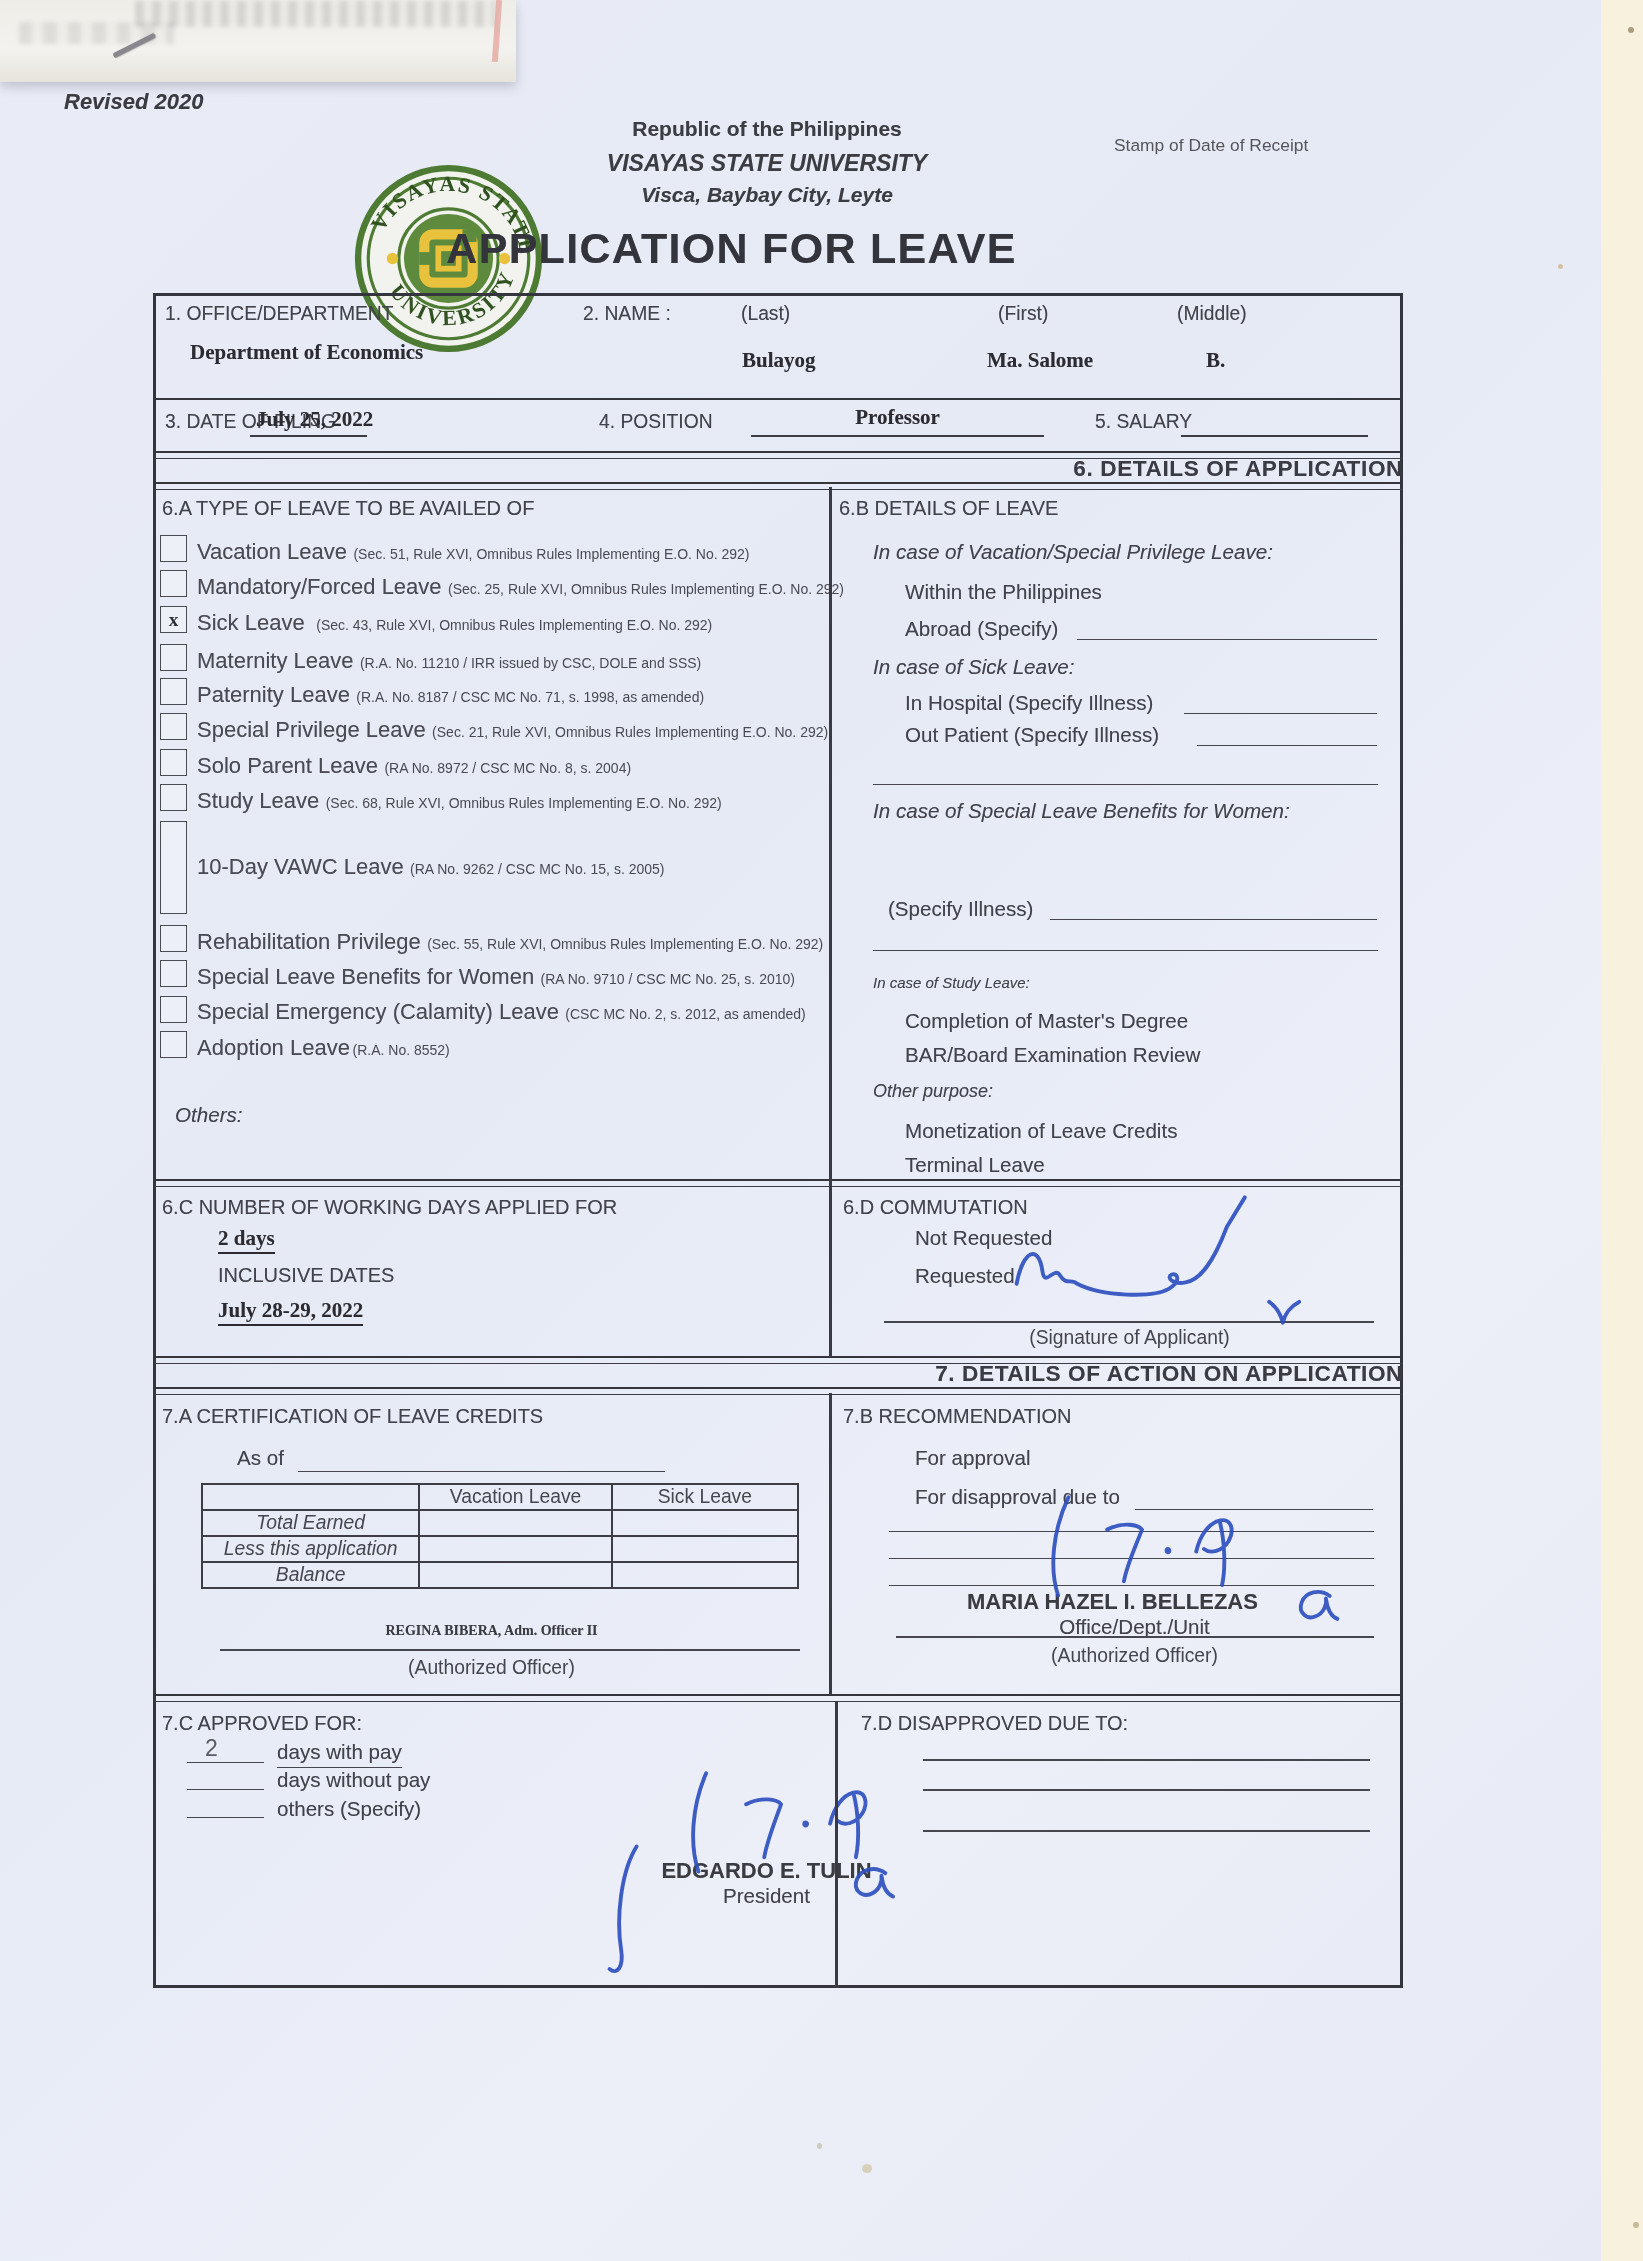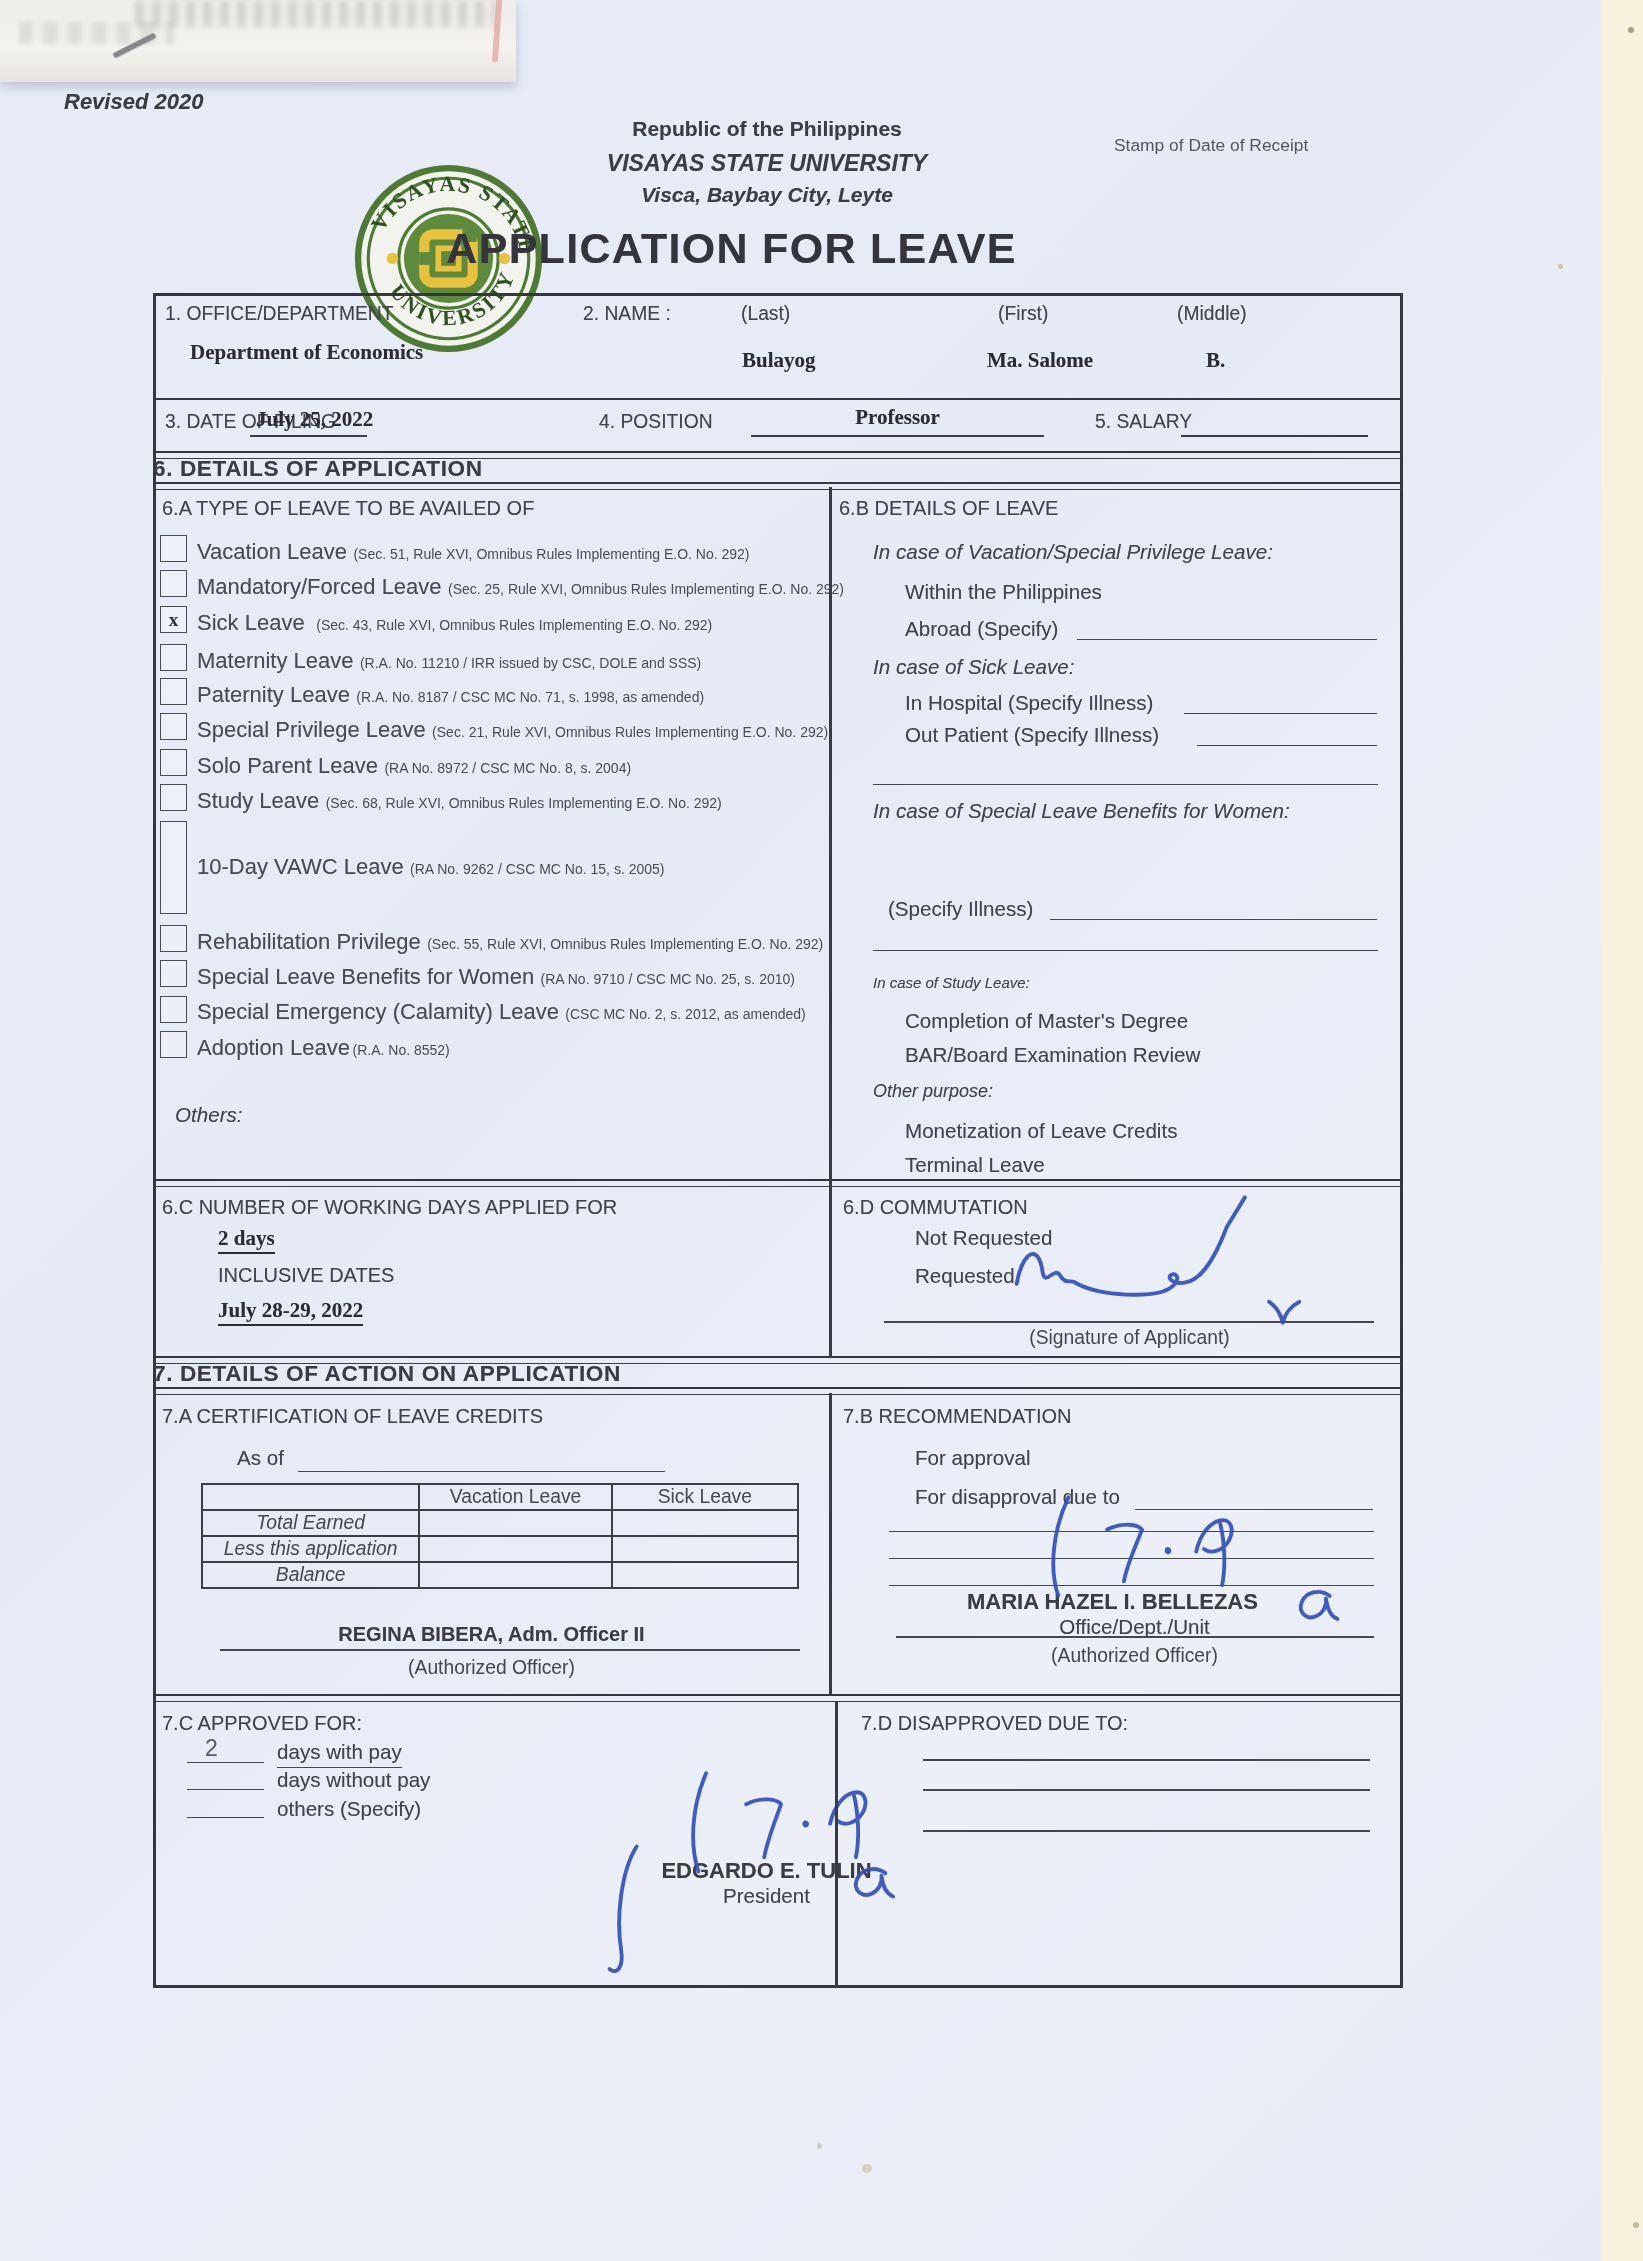--- a/index.html
+++ b/index.html
@@ -19,21 +19,21 @@
             text-shadow:0 0 0.6px rgba(40,40,60,.3); }
   .cap { font-size:19.3px; color:#45454e; }
   .line { border-bottom:1.9px solid #46464f; }
   .thickline { border-bottom:2.6px solid #3c3c45; }
   .hr1 { position:absolute; left:153px; width:1250px; border-top:2.6px solid #35353e; }
   .hr2 { position:absolute; left:153px; width:1250px; height:7.7px; border-top:2.6px solid #35353e; border-bottom:1.9px solid #3c3c46; }
   .vline { position:absolute; width:2.6px; background:#3a3a44; }
   .cbx { position:absolute; width:27px; height:27px; border:1.9px solid #4b4b54; background:rgba(255,255,255,.25);
          text-align:center; line-height:26px; font-family:"Liberation Serif",serif; font-weight:bold; font-size:19.3px; color:#2e2e36; }
   .row-label { display:inline-flex; align-items:baseline; }
-  .bandtitle { font-weight:bold; font-size:22.6px; color:#3b3b44; letter-spacing:0.6px; text-align:left;
+  .bandtitle { font-weight:bold; font-size:22.6px; color:#3b3b44; letter-spacing:0.6px; text-align:right;
                text-shadow:0 0 0.6px rgba(60,60,75,.4); }
   table.credits { border-collapse:collapse; }
   table.credits td, table.credits th { border:2.6px solid #3d3d46; height:26px; font-size:19.3px; color:#46464f;
        font-weight:normal; text-align:center; padding:0 3.9px; }
   svg.sig { position:absolute; overflow:visible; }
   svg.sig path { fill:none; stroke:#2e50c0; stroke-width:6; stroke-linecap:round; stroke-linejoin:round; opacity:.92; }
   .speck { position:absolute; border-radius:50%; }
 </style>
 </head>
 <body>
@@ -256,21 +256,21 @@
       <td></td>
     </tr>
     <tr>
       <td class="ital">Balance</td>
       <td></td>
       <td></td>
     </tr>
   </tbody>
     </table>
 
-  <div class="abs lbl bold" style="left:182px;top:1623px;width:619px;text-align:center;font-size:20px;color:#3b3b42;">REGINA BIBERA, Adm. Officer II</div>
+  <div class="abs lbl bold" style="left:182px;top:1623px;width:619px;text-align:center;font-size:14px;color:#3b3b42;font-family:Liberation Serif, serif;">REGINA BIBERA, Adm. Officer II</div>
   <div class="abs line" style="left:220px;top:1629px;width:580px;height:22px;border-bottom-width:2.6px;"></div>
   <div class="abs cap" style="left:182px;top:1657px;width:619px;text-align:center;">(Authorized Officer)</div>
 
   <div class="abs lbl" style="left:843px;top:1405px;font-size:20px;">7.B  RECOMMENDATION</div>
   <div class="abs lbl" style="left:915px;top:1446px;font-size:20.6px;">For approval</div>
   <div class="abs lbl" style="left:915px;top:1485px;font-size:20.6px;">For disapproval due to</div>
   <div class="abs line" style="left:1135px;top:1485px;width:238px;height:24.5px;"></div>
   <div class="abs line" style="left:889px;top:1513px;width:485px;height:19.3px;"></div>
   <div class="abs line" style="left:889px;top:1540px;width:485px;height:19.3px;"></div>
   <div class="abs line" style="left:889px;top:1567px;width:485px;height:19.3px;"></div>

